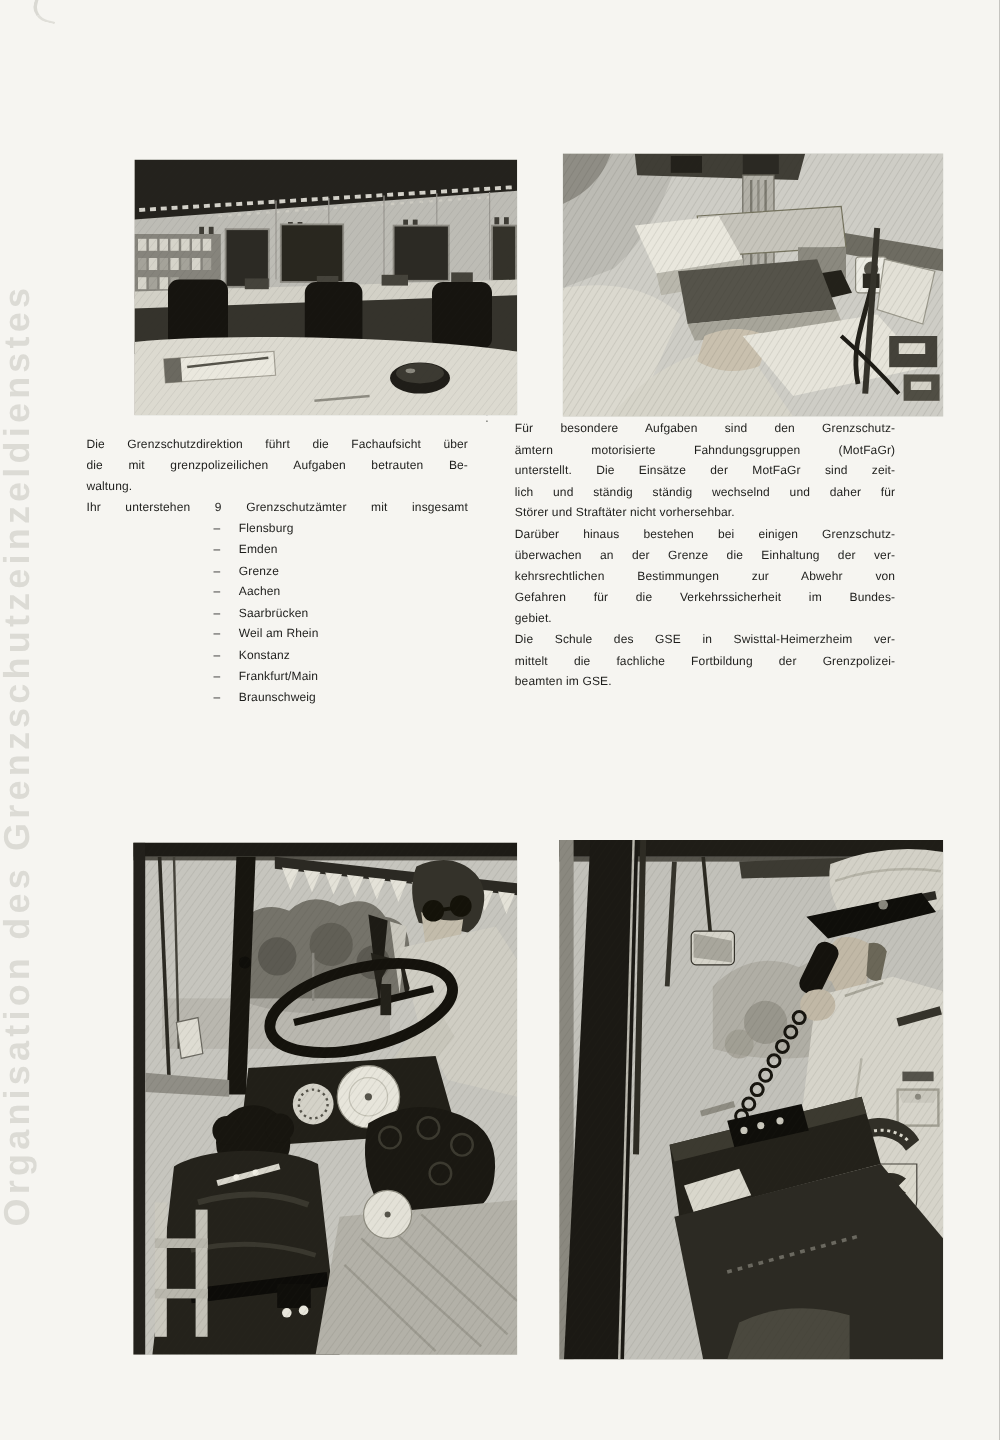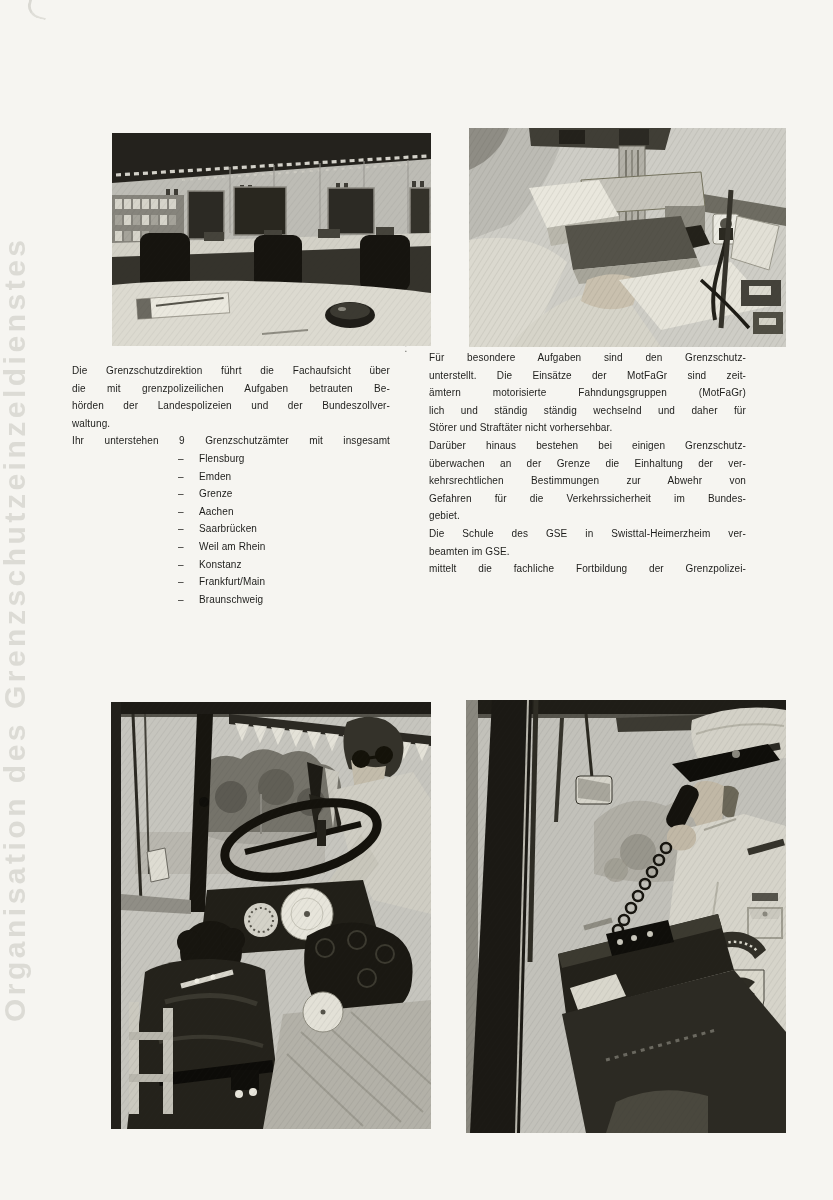--- a/index.html
+++ b/index.html
@@ -183,21 +183,20 @@
       <rect x="290" y="190" width="17" height="7" fill="#d4d2c7"></rect>
       <path d="M232,152 C250,168 266,184 280,200" stroke="#1d1b15" stroke-width="3.5" fill="none"></path>
       <rect width="317" height="219" fill="url(#ht2)"></rect>
     </svg>
   </figure>
 
   <div class="col" id="col-left">
     <p class="para">
       <span class="ln">Die Grenzschutzdirektion führt die Fachaufsicht über</span>
       <span class="ln">die mit grenzpolizeilichen Aufgaben betrauten Be-</span>
-      <span class="ln">hörden der Landespolizeien und der Bundeszollver-</span>
       <span class="ln end">waltung.</span>
       <span class="ln">Ihr unterstehen 9 Grenzschutzämter mit insgesamt</span>
     </p>
     <div class="city-list">
       <div class="city">
           <span class="dash">–</span>
           <span>Flensburg</span>
         </div>
       <div class="city">
           <span class="dash">–</span>
@@ -230,36 +229,36 @@
       <div class="city">
           <span class="dash">–</span>
           <span>Braunschweig</span>
         </div>
     </div>
   </div>
 
   <div class="col" id="col-right">
     <p class="para">
       <span class="ln">Für besondere Aufgaben sind den Grenzschutz-</span>
+      <span class="ln">ämtern motorisierte Fahndungsgruppen (MotFaGr)</span>
       <span class="ln">unterstellt. Die Einsätze der MotFaGr sind zeit-</span>
-      <span class="ln">ämtern motorisierte Fahndungsgruppen (MotFaGr)</span>
       <span class="ln">lich und ständig ständig wechselnd und daher für</span>
       <span class="ln end">Störer und Straftäter nicht vorhersehbar.</span>
     </p>
     <p class="para">
       <span class="ln">Darüber hinaus bestehen bei einigen Grenzschutz-</span>
       <span class="ln">überwachen an der Grenze die Einhaltung der ver-</span>
       <span class="ln">kehrsrechtlichen Bestimmungen zur Abwehr von</span>
       <span class="ln">Gefahren für die Verkehrssicherheit im Bundes-</span>
       <span class="ln end">gebiet.</span>
     </p>
     <p class="para">
       <span class="ln">Die Schule des GSE in Swisttal-Heimerzheim ver-</span>
+      <span class="ln">mittelt die fachliche Fortbildung der Grenzpolizei-</span>
       <span class="ln end">beamten im GSE.</span>
-      <span class="ln">mittelt die fachliche Fortbildung der Grenzpolizei-</span>
     </p>
   </div>
 
   <figure class="photo" id="photo-cab" aria-label="officers checking tachograph disc in truck cab">
     <svg viewBox="0 0 320 427">
       <defs>
         <pattern id="ht3" width="5" height="5" patternUnits="userSpaceOnUse" patternTransform="rotate(36)">
           <line x1="0" y1="0" x2="0" y2="5" stroke="#26261f" stroke-width="1.2" opacity="0.11"></line>
         </pattern>
       </defs>

